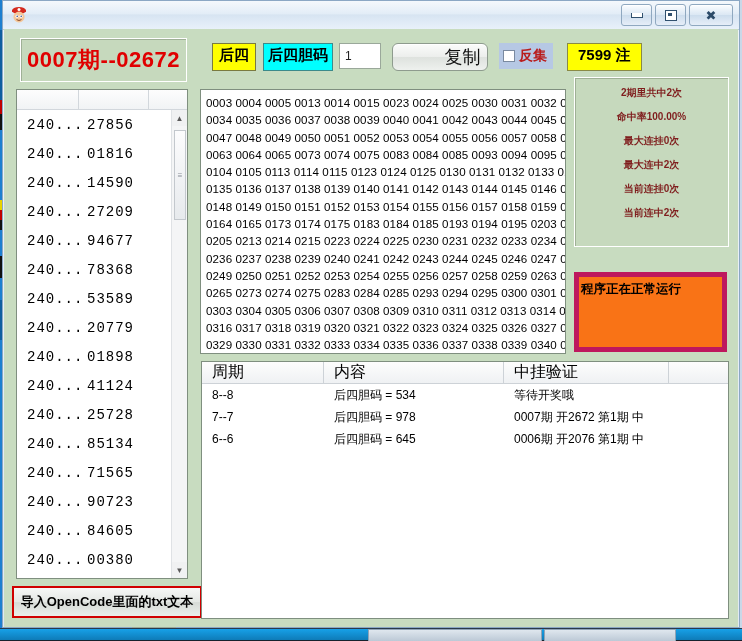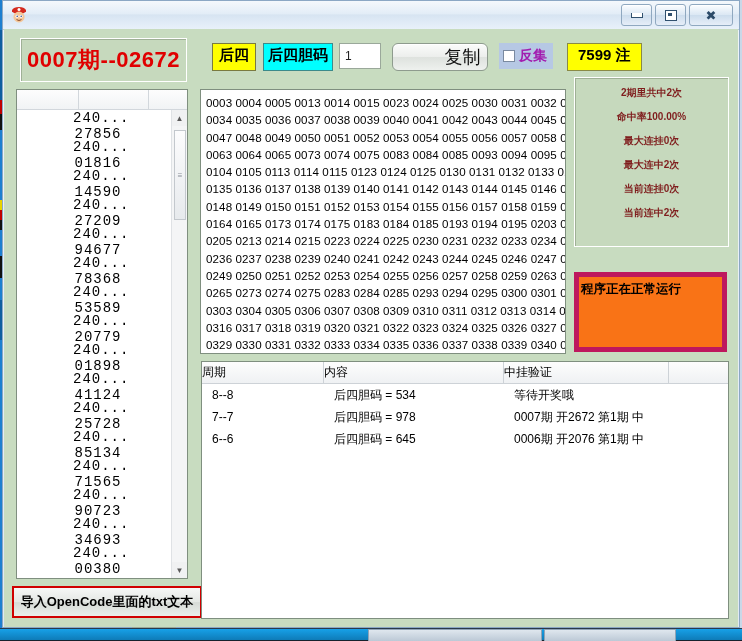--- a/index.html
+++ b/index.html
@@ -95,21 +95,21 @@
   }
   .tb-chk{
     margin-left:11px;height:22px;background:#b6c8e4;
     display:flex;align-items:center;gap:4px;padding:2px 6px 2px 4px;
   }
   .chkbox{
     width:12px;height:12px;background:#fff;border:1px solid #7a8aa0;
     box-sizing:border-box;display:flex;align-items:center;justify-content:center;
     font-size:10px;color:#17365d;line-height:1;
   }
-  .tb-chk span.lbl{font-size:14px;font-weight:bold;color:#a21caf;}
+  .tb-chk span.lbl{font-size:14px;font-weight:bold;color:#b91c1c;}
   .tb-badge{
     margin-left:14px;background:#ffff00;border:1px solid #8a8a45;
     font-size:15px;font-weight:bold;color:#000;padding:3px 10px;line-height:1.1;
   }
 
   
   .list-panel{
     position:absolute;left:12px;top:60px;width:172px;height:490px;
     background:#fff;border:1px solid #7f8f7f;box-sizing:border-box;overflow:hidden;
   }
@@ -118,21 +118,21 @@
     border-bottom:1px solid #d2d7dc;display:flex;box-sizing:border-box;
   }
   .list-head div{border-right:1px solid #d2d7dc;box-sizing:border-box;height:100%;}
   .lh1{width:62px;}
   .lh2{width:70px;}
   .lh3{flex:1;border-right:none !important;}
   .list-body{position:absolute;left:0;top:20px;right:16px;bottom:0;overflow:hidden;}
   .list-row{
     display:flex;height:29px;align-items:center;
     font-family:"Liberation Mono","DejaVu Sans Mono",monospace;
-    font-size:14px;color:#000;flex-direction:column;
+    font-size:14px;color:#000;
   }
   .list-row .c1{width:62px;padding-left:10px;box-sizing:border-box;letter-spacing:1px;}
   .list-row .c2{flex:1;padding-left:8px;box-sizing:border-box;letter-spacing:1px;}
   .list-sb{
     position:absolute;right:0;top:20px;width:16px;bottom:0;
     background:#f4f5f6;border-left:1px solid #dfe2e5;box-sizing:border-box;
   }
   .sb-arrow{
     height:16px;display:flex;align-items:center;justify-content:center;
     font-size:8px;color:#5a5a5a;background:#f0f1f2;
@@ -192,21 +192,21 @@
   .table{
     position:absolute;left:197px;top:332px;width:528px;height:258px;
     background:#fff;border:1px solid #7f8f7f;box-sizing:border-box;overflow:hidden;
   }
   .tbl-head{
     display:flex;height:22px;background:linear-gradient(#fdfdfd,#eff1f3);
     border-bottom:1px solid #cdd2d7;box-sizing:border-box;
   }
   .tbl-head .th{
     border-right:1px solid #cdd2d7;box-sizing:border-box;height:100%;
-    display:flex;align-items:center;font-size:12px;color:#000;
+    display:flex;align-items:center;padding-left:10px;font-size:16px;color:#000;
   }
   .tbl-row{display:flex;height:22px;align-items:center;}
   .tbl-row .td{box-sizing:border-box;padding-left:10px;font-size:12px;color:#000;white-space:nowrap;}
   .col1{width:122px;}
   .col2{width:180px;}
   .col3{width:165px;}
   .col4{flex:1;border-right:none !important;}
 
   
   .taskbar{
@@ -343,21 +343,21 @@
             <div class="list-row">
               <span class="c1">240...</span>
               <span class="c2">71565</span>
             </div>
             <div class="list-row">
               <span class="c1">240...</span>
               <span class="c2">90723</span>
             </div>
             <div class="list-row">
               <span class="c1">240...</span>
-              <span class="c2">34693</span>
+              <span class="c2">84605</span>
             </div>
             <div class="list-row">
               <span class="c1">240...</span>
               <span class="c2">00380</span>
             </div>
             <div class="list-row"></div>
           </div>
         <div class="list-sb">
           <div class="sb-arrow">▲</div>
           <div class="sb-thumb">≡</div>

